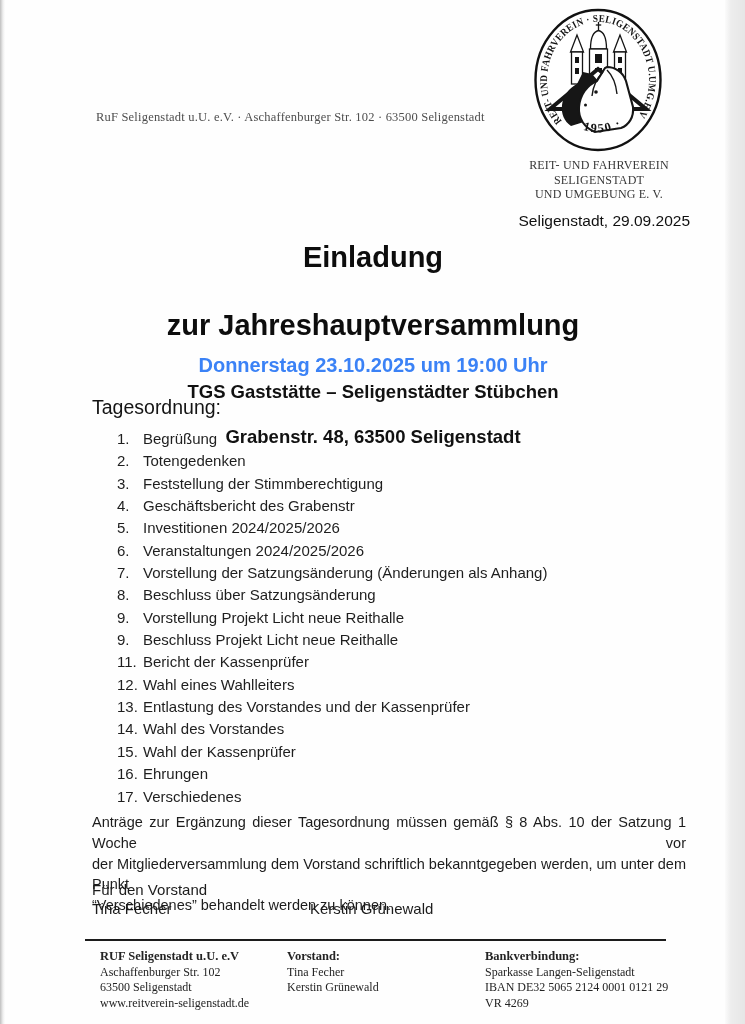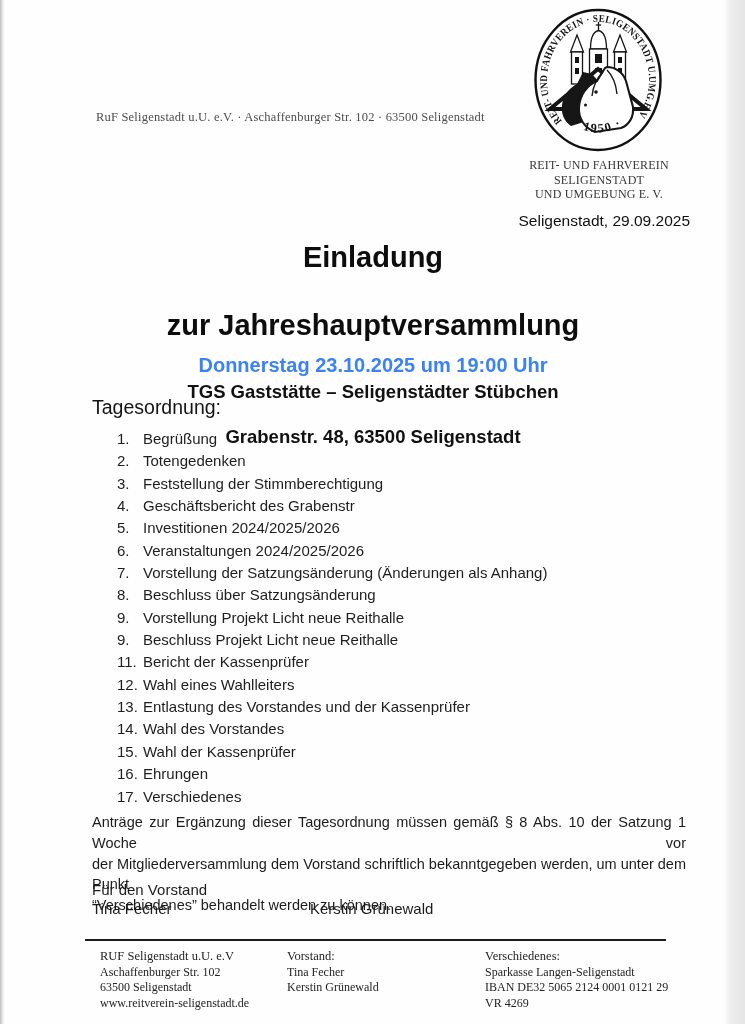--- a/index.html
+++ b/index.html
@@ -56,21 +56,21 @@
   .sig-row{position:relative;height:19px;line-height:19px;}
   .sig-name-right{position:absolute;left:218px;top:0;}
 
   .footer-rule{position:absolute;left:85px;top:939px;width:581px;height:2px;background:#1c1c1c;}
   .footer{position:absolute;left:0;top:949px;width:745px;
     font-family:"Liberation Serif", serif;font-size:12px;line-height:15.5px;color:#242424;}
   .f-col{position:absolute;top:0;}
   .f-col1{left:100px;}
   .f-col2{left:287px;}
   .f-col3{left:485px;}
-  .f-title{font-weight:normal;font-size:12.5px;}
+  .f-title{font-weight:bold;font-size:12.5px;}
 
   
   .logo-svg{display:block;width:130px;height:145px;}
 </style>
 </head>
 <body>
 
 <div class="page">
 
   <div class="edge-left"></div>
@@ -251,20 +251,20 @@
       <div>Aschaffenburger Str. 102</div>
       <div>63500 Seligenstadt</div>
       <div>www.reitverein-seligenstadt.de</div>
     </div>
     <div class="f-col f-col2">
       <div class="f-title">Vorstand:</div>
       <div>Tina Fecher</div>
       <div>Kerstin Grünewald</div>
     </div>
     <div class="f-col f-col3">
-      <div class="f-title">Verschiedenes:</div>
+      <div class="f-title">Bankverbindung:</div>
       <div>Sparkasse Langen-Seligenstadt</div>
       <div>IBAN DE32 5065 2124 0001 0121 29</div>
       <div>VR 4269</div>
     </div>
   </div>
 
 </div>
 
 </body></html>

